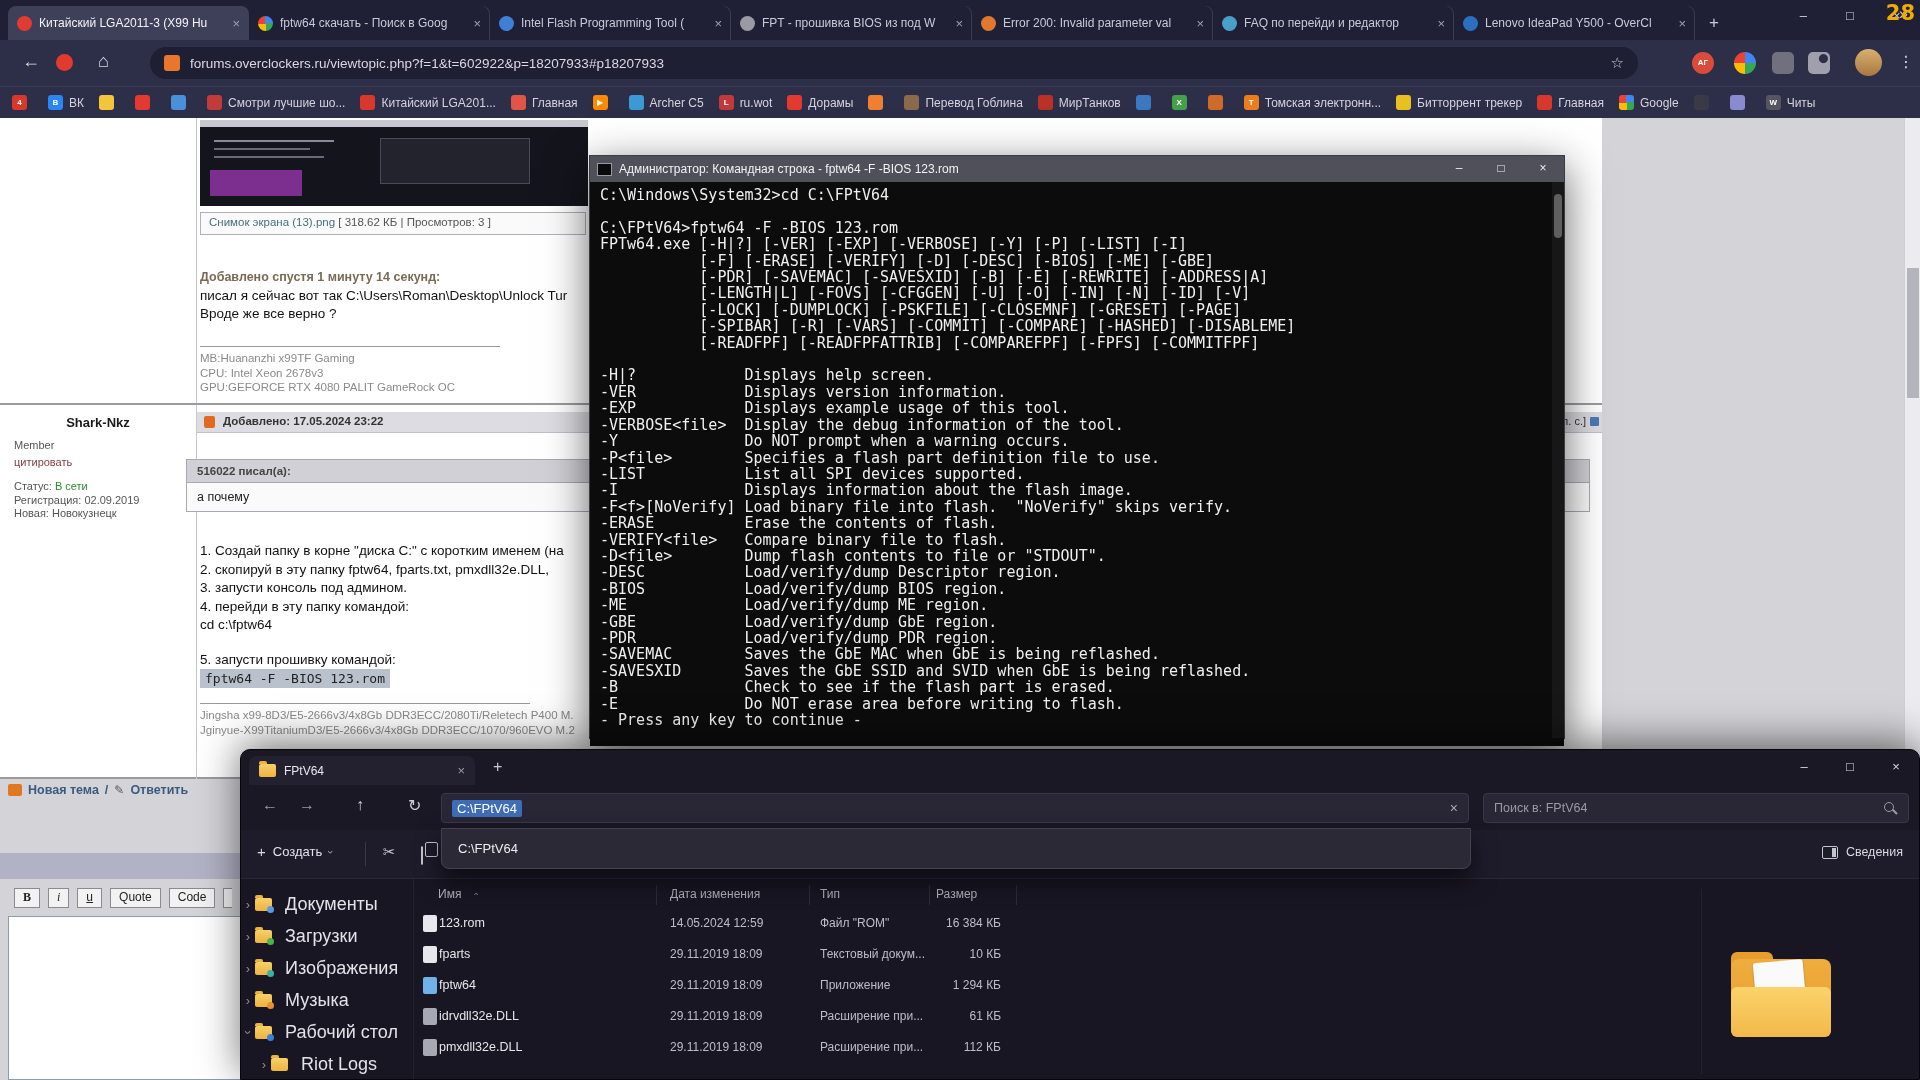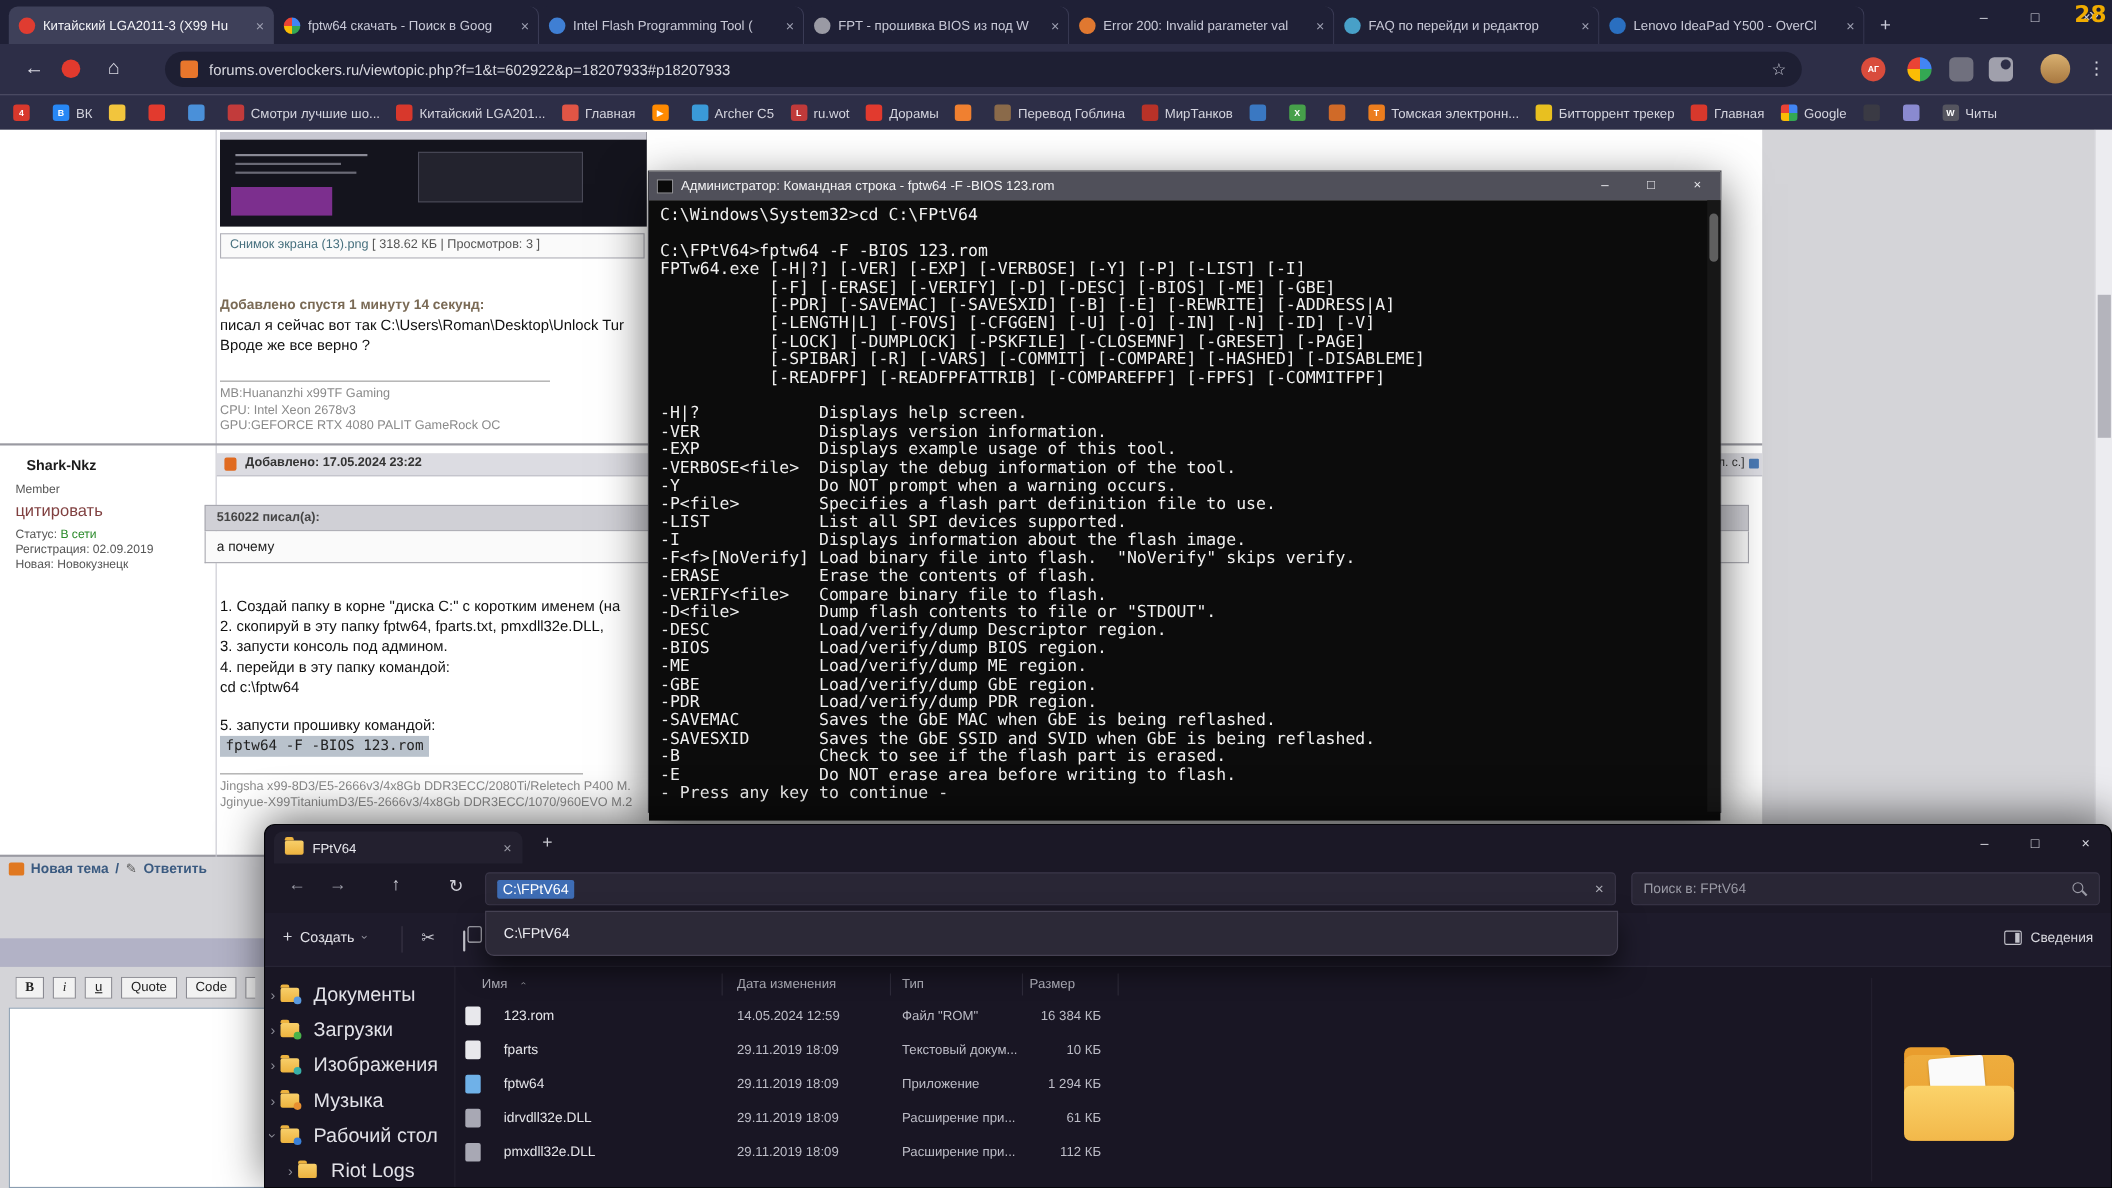--- a/index.html
+++ b/index.html
@@ -83,21 +83,21 @@
   .ex-body{position:absolute;left:0;top:129px;width:100%;height:202px;background:#191624;}
   .sb-item{position:absolute;left:0;width:172px;height:32px;display:flex;align-items:center;}
   .sb-chev{display:inline-block;width:14px;margin-left:12px;color:#8a8a95;font-size:13px;text-align:center;}
   .sb-item.active .sb-chev{transform:rotate(90deg);}
   .sb-label{font-size:18px;color:#e2e2e8;margin-left:13px;white-space:nowrap;}
   .col-h{position:absolute;top:8px;font-size:12px;color:#b0b0ba;}
   .vline{position:absolute;width:1px;background:#2e2b3a;}
   .file-row{position:relative;height:31px;}
   .file-row span{position:absolute;top:8px;font-size:12px;color:#bdbdc7;white-space:nowrap;}
   .f-ico{width:14px;height:17px;border-radius:2px;left:182px;top:7px !important;}
-  .f-name{left:217px;font-size:12.5px !important;color:#e6e6ea !important;}
+  .f-name{left:198px;font-size:12.5px !important;color:#e6e6ea !important;}
   .f-date{left:429px;}
   .f-type{left:579px;}
   .f-size{left:620px;width:140px;text-align:right;}
   .folder-big{position:absolute;left:1490px;top:80px;width:100px;height:78px;}
   .fb-back{position:absolute;inset:0;background:linear-gradient(#eead3e,#e99d2d);border-radius:8px;}
   .fb-tab{position:absolute;left:0;top:-7px;width:42px;height:14px;background:#e99d2d;border-radius:6px 6px 0 0;}
   .fb-paper{position:absolute;left:24px;top:2px;width:50px;height:56px;background:#fafafa;border-radius:3px;transform:rotate(-5deg);box-shadow:0 1px 2px rgba(0,0,0,.3);}
   .fb-front{position:absolute;left:0;bottom:0;width:100%;height:50px;background:linear-gradient(#fbd36a,#f2b84a);border-radius:6px;}
 
   
@@ -391,23 +391,23 @@
 CPU: Intel Xeon 2678v3
 GPU:GEFORCE RTX 4080 PALIT GameRock OC</div>
 
       <div class="abs" style="left:197px;top:294px;width:1405px;height:21px;background:#dcdce2;border-bottom:1px solid #c0c0c8;">
         <span class="abs" style="left:7px;top:4px;width:11px;height:12px;background:#e06a20;border-radius:2px;"></span>
         <span class="abs" style="left:26px;top:3px;font-size:11.5px;font-weight:bold;color:#333;">Добавлено: 17.05.2024 23:22</span>
         <span class="abs" style="right:16px;top:3px;font-size:11px;color:#333;">[л. с.]</span>
         <span class="abs" style="right:3px;top:5px;width:9px;height:9px;background:#4a7ab5;border-radius:1px;"></span>
       </div>
 
-      <div class="abs" style="left:0;top:297px;width:196px;font-weight:bold;font-size:13px;color:#1a1a1a;margin-left:24px;">Shark-Nkz</div>
+      <div class="abs" style="left:0;top:297px;width:196px;text-align:center;font-weight:bold;font-size:13px;color:#1a1a1a;">Shark-Nkz</div>
       <div class="abs lefcol" style="left:14px;top:321px;">Member</div>
-      <div class="abs" style="left:14px;top:338px;font-size:15px;color:#804040;">цитировать</div>
+      <div class="abs" style="left:14px;top:338px;font-size:11px;color:#804040;">цитировать</div>
       <div class="abs lefcol" style="left:14px;top:362px;">
         <span>Статус:</span>
         <span style="color:#2a8a2a;">В сети</span>
       </div>
       <div class="abs lefcol" style="left:14px;top:376px;">Регистрация: 02.09.2019</div>
       <div class="abs lefcol" style="left:14px;top:389px;">Новая: Новокузнецк</div>
 
       <div class="abs" style="left:186px;top:341px;width:1404px;">
         <div class="q-head">516022 писал(а):</div>
         <div class="q-body">а почему</div>

